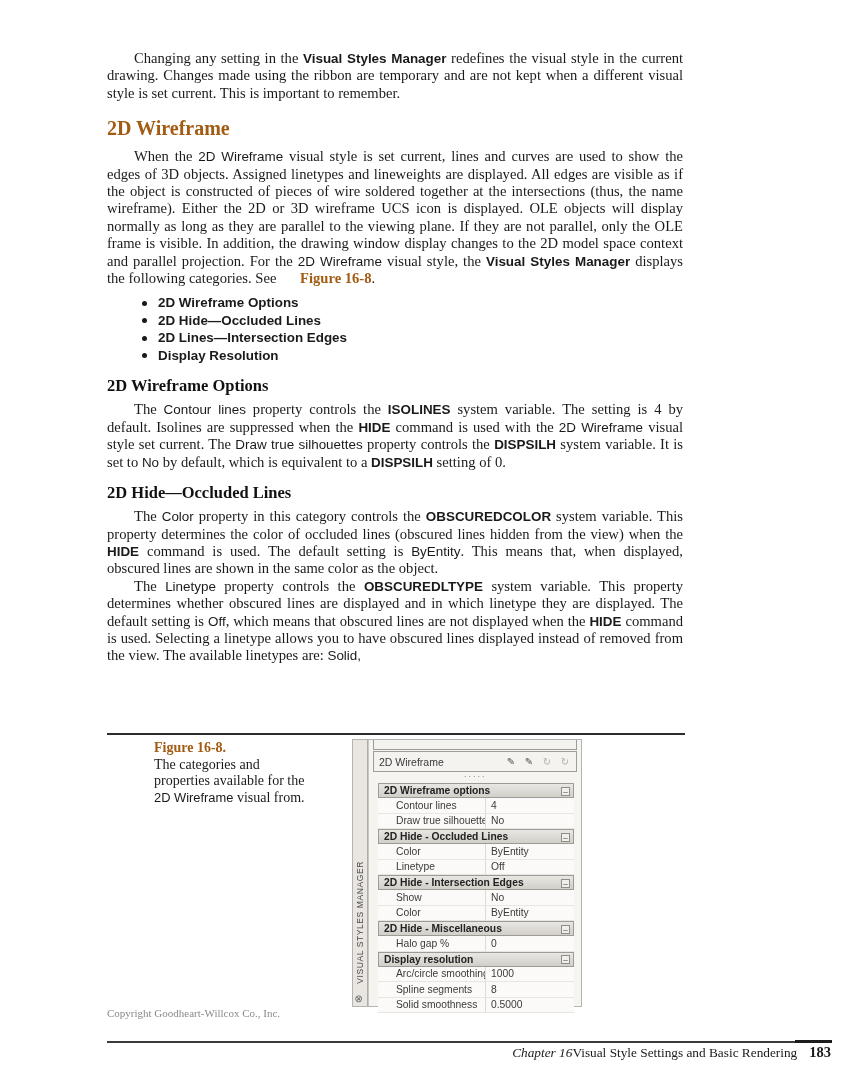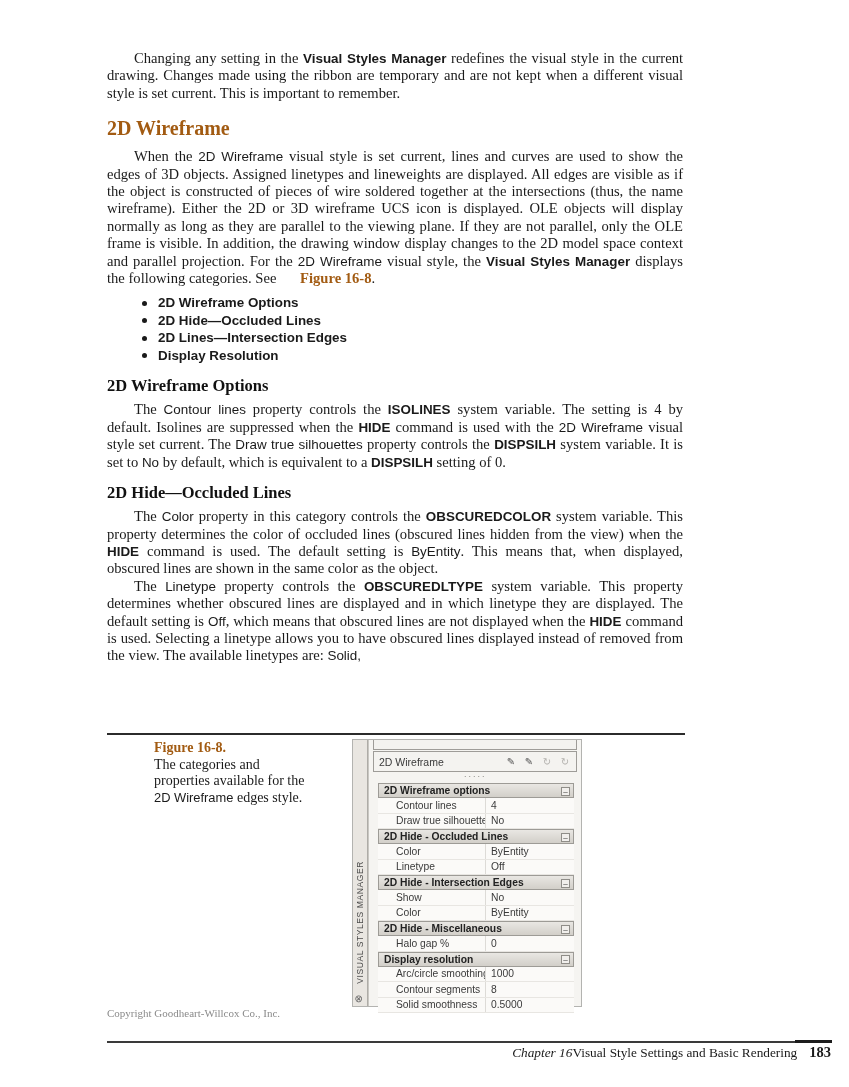--- a/index.html
+++ b/index.html
@@ -206,21 +206,21 @@
     <p><span class="seg-r">The </span><span class="seg-sn">Contour lines</span><span class="seg-r"> property controls the </span><span class="seg-sb">ISOLINES</span><span class="seg-r"> system variable. The setting is 4 by default. Isolines are suppressed when the </span><span class="seg-sb">HIDE</span><span class="seg-r"> command is used with the </span><span class="seg-sn">2D Wireframe</span><span class="seg-r"> visual style set current. The </span><span class="seg-sn">Draw true silhouettes</span><span class="seg-r"> property controls the </span><span class="seg-sb">DISPSILH</span><span class="seg-r"> system variable. It is set to </span><span class="seg-sn">No</span><span class="seg-r"> by default, which is equivalent to a </span><span class="seg-sb">DISPSILH</span><span class="seg-r"> setting of 0.</span></p>
     <h2 class="sub">2D Hide—Occluded Lines</h2>
     <p><span class="seg-r">The </span><span class="seg-sn">Color</span><span class="seg-r"> property in this category controls the </span><span class="seg-sb">OBSCUREDCOLOR</span><span class="seg-r"> system variable. This property determines the color of </span><span class="seg-i">occluded</span><span class="seg-r"> lines (obscured lines hidden from the view) when the </span><span class="seg-sb">HIDE</span><span class="seg-r"> command is used. The default setting is </span><span class="seg-sn">ByEntity</span><span class="seg-r">. This means that, when displayed, obscured lines are shown in the same color as the object.</span></p>
     <p><span class="seg-r">The </span><span class="seg-sn">Linetype</span><span class="seg-r"> property controls the </span><span class="seg-sb">OBSCUREDLTYPE</span><span class="seg-r"> system variable. This property determines whether obscured lines are displayed and in which linetype they are displayed. The default setting is </span><span class="seg-sn">Off</span><span class="seg-r">, which means that obscured lines are not displayed when the </span><span class="seg-sb">HIDE</span><span class="seg-r"> command is used. Selecting a linetype allows you to have obscured lines displayed instead of removed from the view. The available linetypes are: </span><span class="seg-sn">Solid,</span></p>
   </div>
 
   <div class="fig-rule"></div>
 
   <div class="fig-caption">
     <span class="fig-label">Figure 16-8.</span>
-    <span><span class="seg-r">The categories and properties available for the </span><span class="seg-sn">2D Wireframe</span><span class="seg-r"> edges style.</span></span>
+    <span><span class="seg-r">The categories and properties available for the </span><span class="seg-sn">2D Wireframe</span><span class="seg-r"> visual from.</span></span>
   </div>
 
   <div class="palette">
     <div class="pal-strip">
       <span class="vtitle">VISUAL STYLES MANAGER</span>
       <span class="bicon">⊗</span>
     </div>
     <div class="pal-main">
       <div class="pal-cutbox"></div>
       <div class="pal-stylebar">
@@ -280,21 +280,21 @@
           </div>
           <div class="cat-header">
             <span>Display resolution</span>
             <span class="minus">–</span>
           </div>
           <div class="prop-row">
             <span class="plabel">Arc/circle smoothing</span>
             <span class="pvalue">1000</span>
           </div>
           <div class="prop-row">
-            <span class="plabel">Contour segments</span>
+            <span class="plabel">Spline segments</span>
             <span class="pvalue">8</span>
           </div>
           <div class="prop-row">
             <span class="plabel">Solid smoothness</span>
             <span class="pvalue">0.5000</span>
           </div>
         </div>
     </div>
   </div>
 

